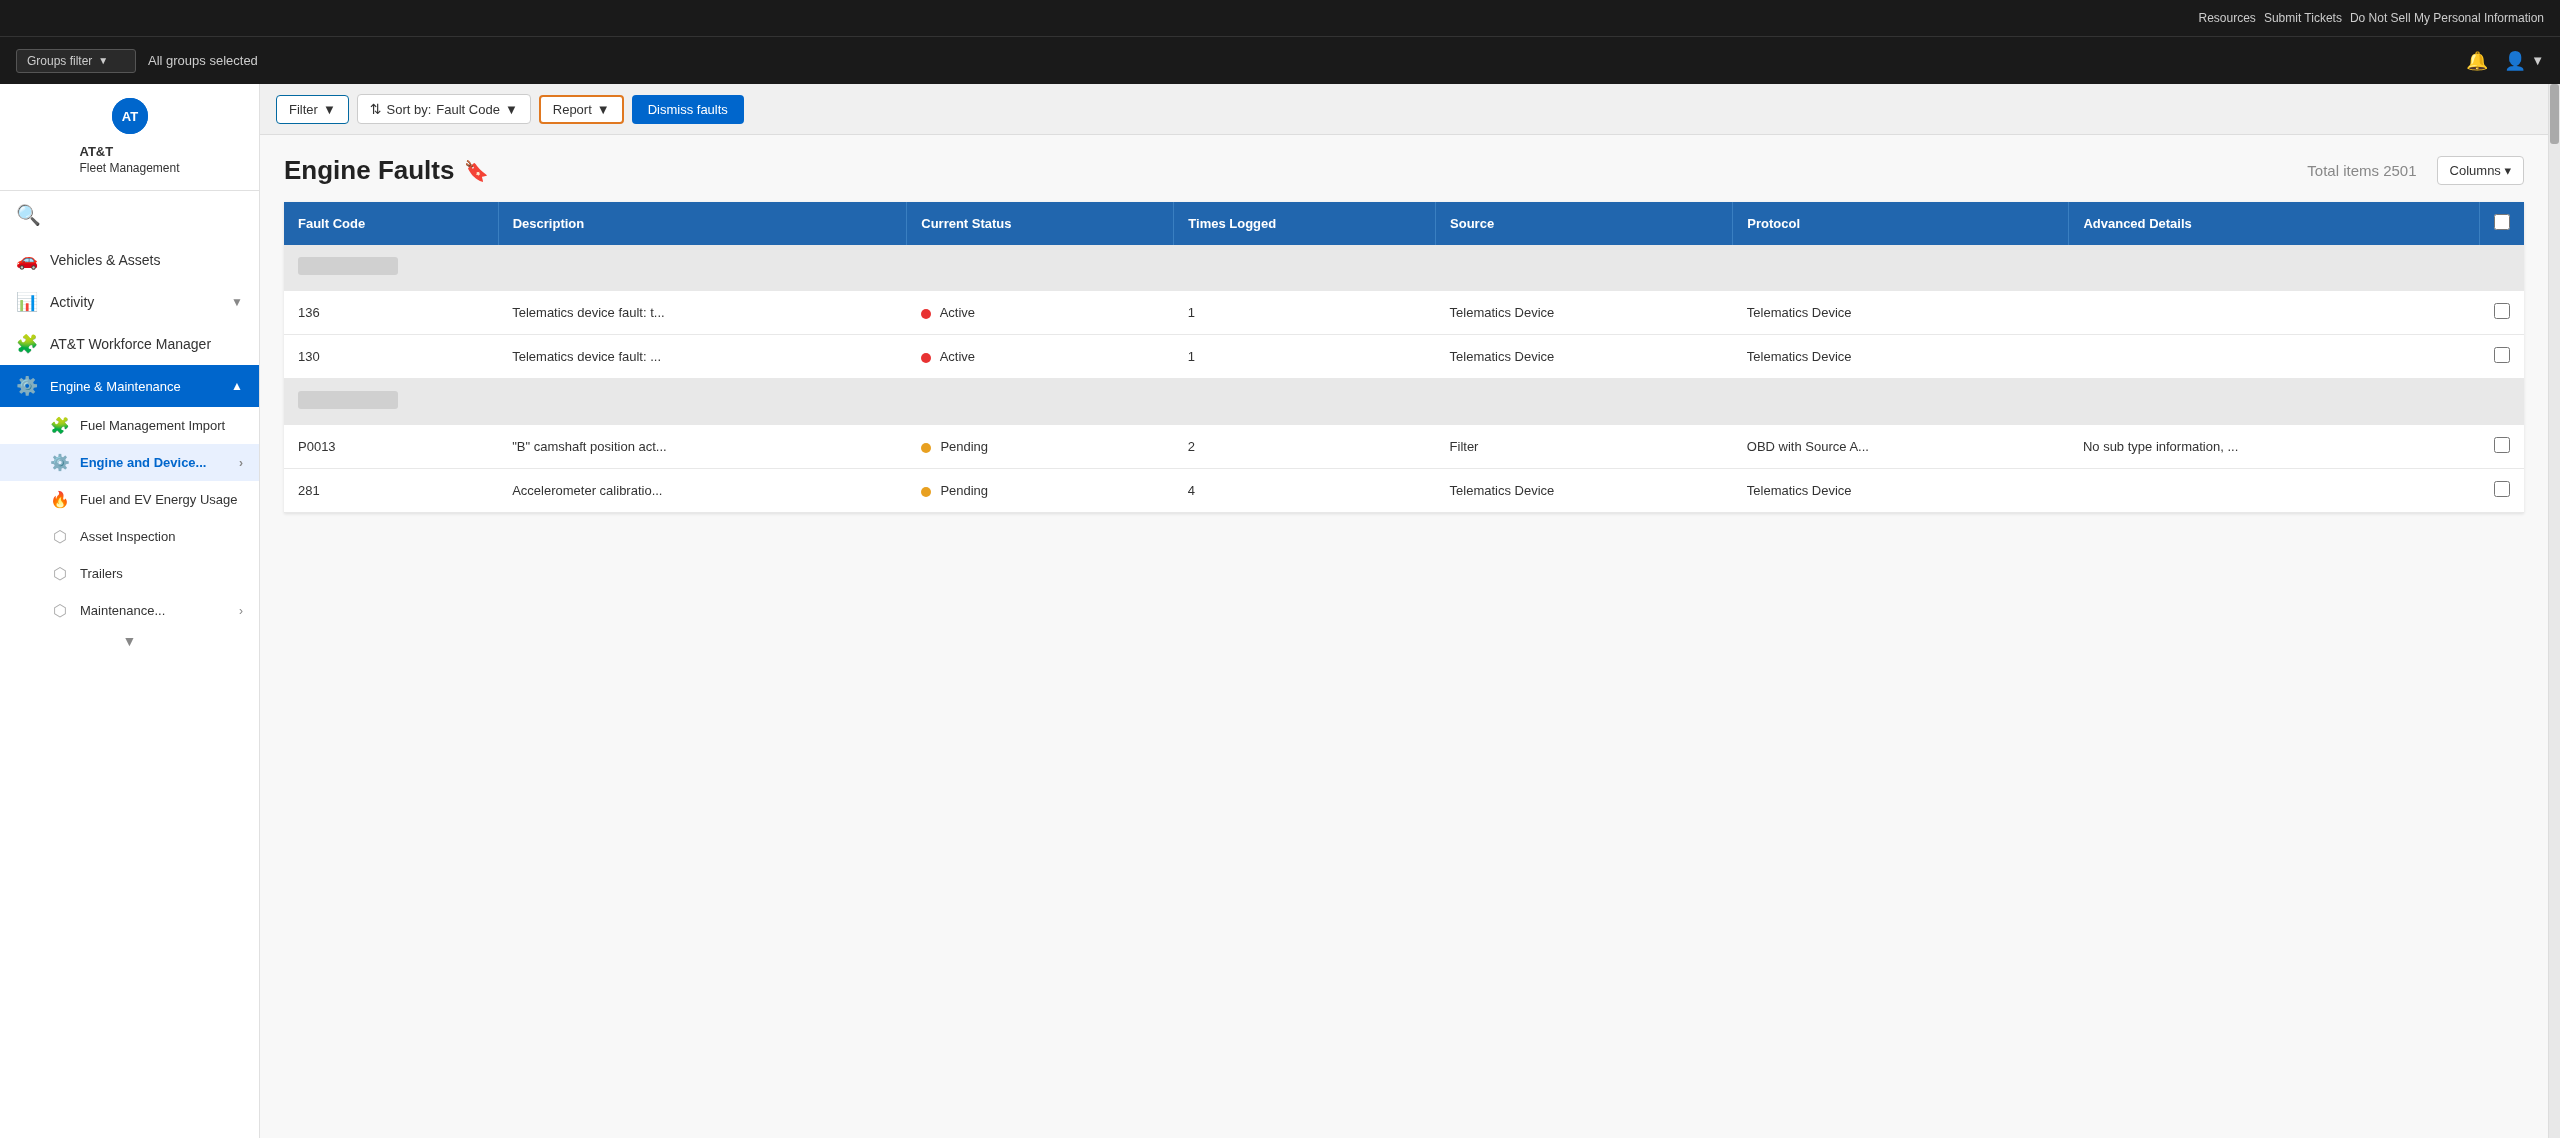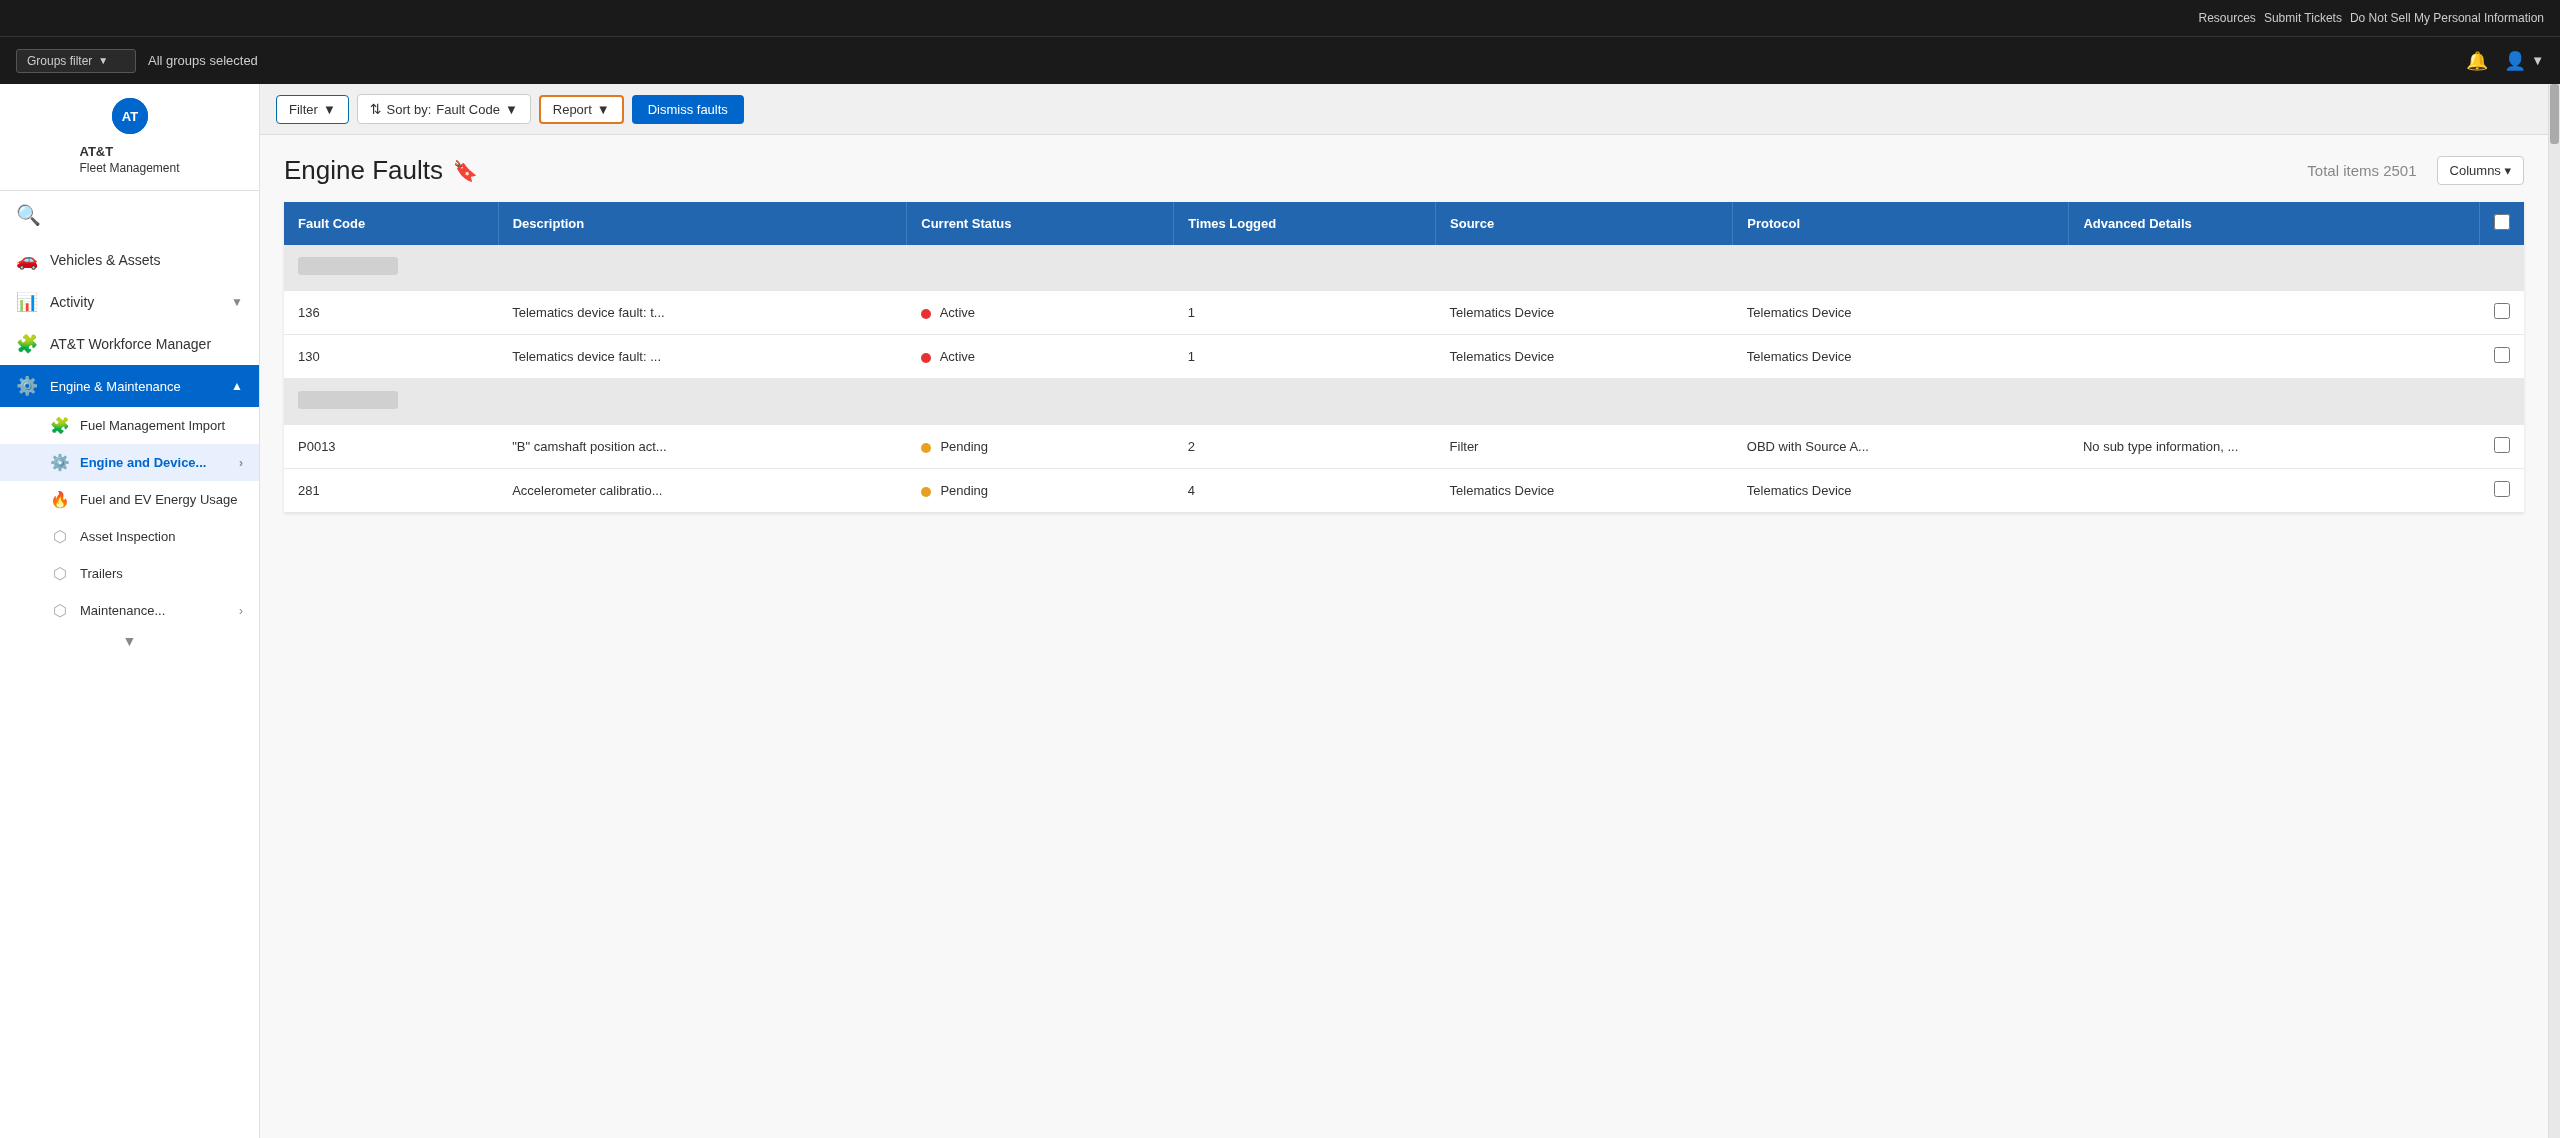--- a/index.html
+++ b/index.html
@@ -209,21 +209,21 @@
       justify-content: space-between;
       margin-bottom: 16px;
     }
     .page-title-area {
       display: flex;
       align-items: center;
       gap: 10px;
     }
     .page-title {
       font-size: 26px;
-      font-weight: 400;
+      font-weight: 700;
       color: #222;
     }
     .bookmark-icon { color: #555; font-size: 20px; cursor: pointer; }
     .total-items { color: #888; font-size: 15px; margin-right: 10px; }
     .columns-btn {
       background: white;
       border: 1px solid #ccc;
       padding: 6px 12px;
       border-radius: 4px;
       cursor: pointer;

